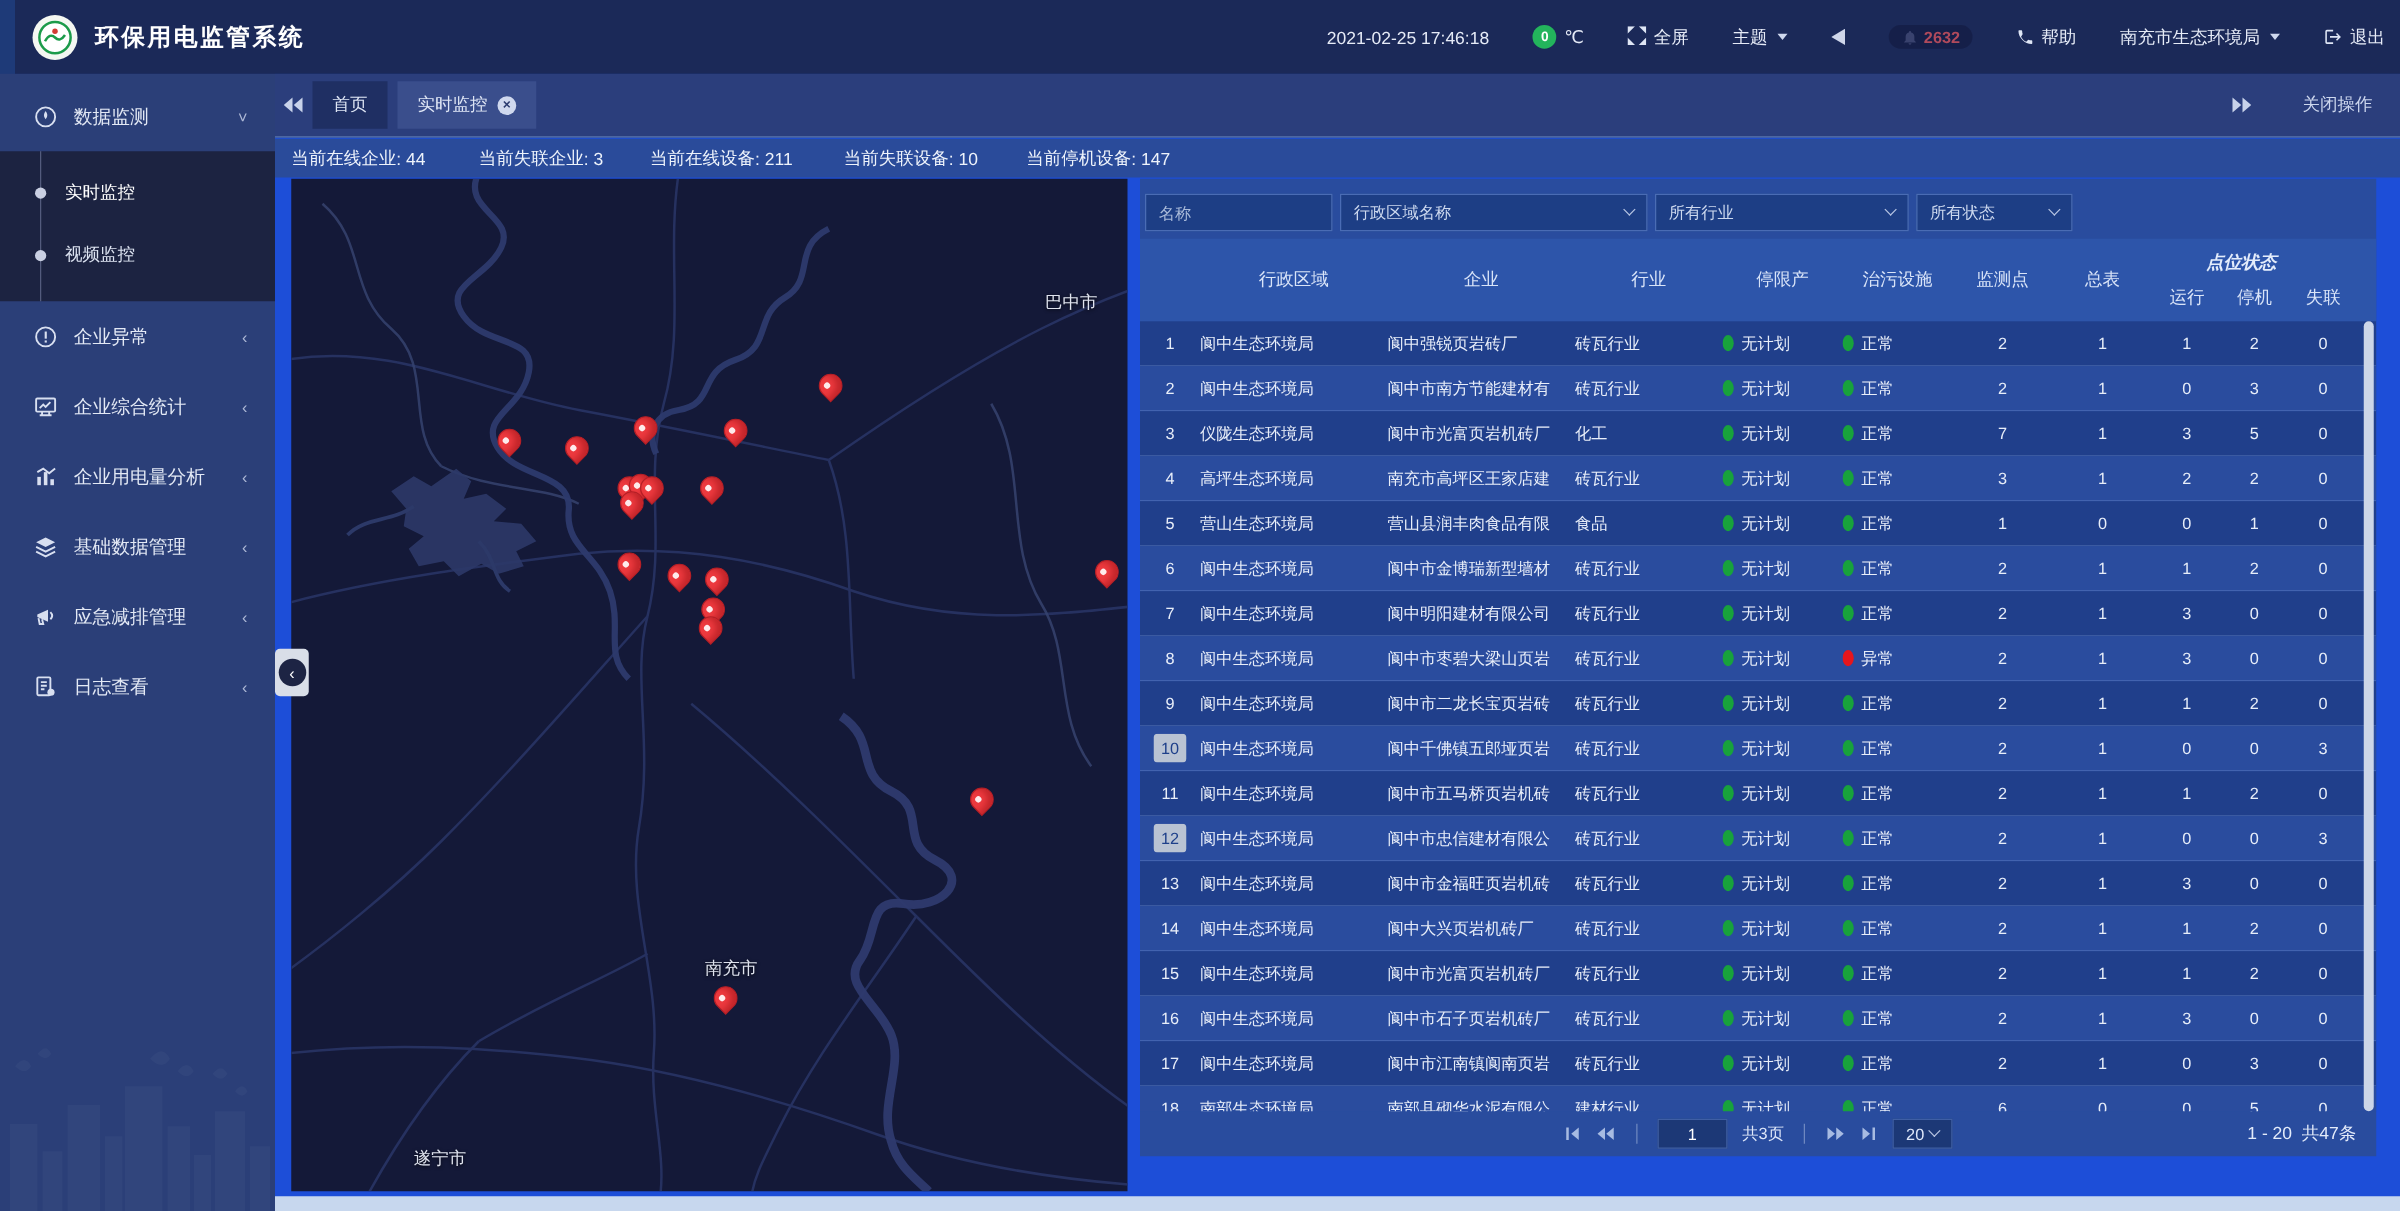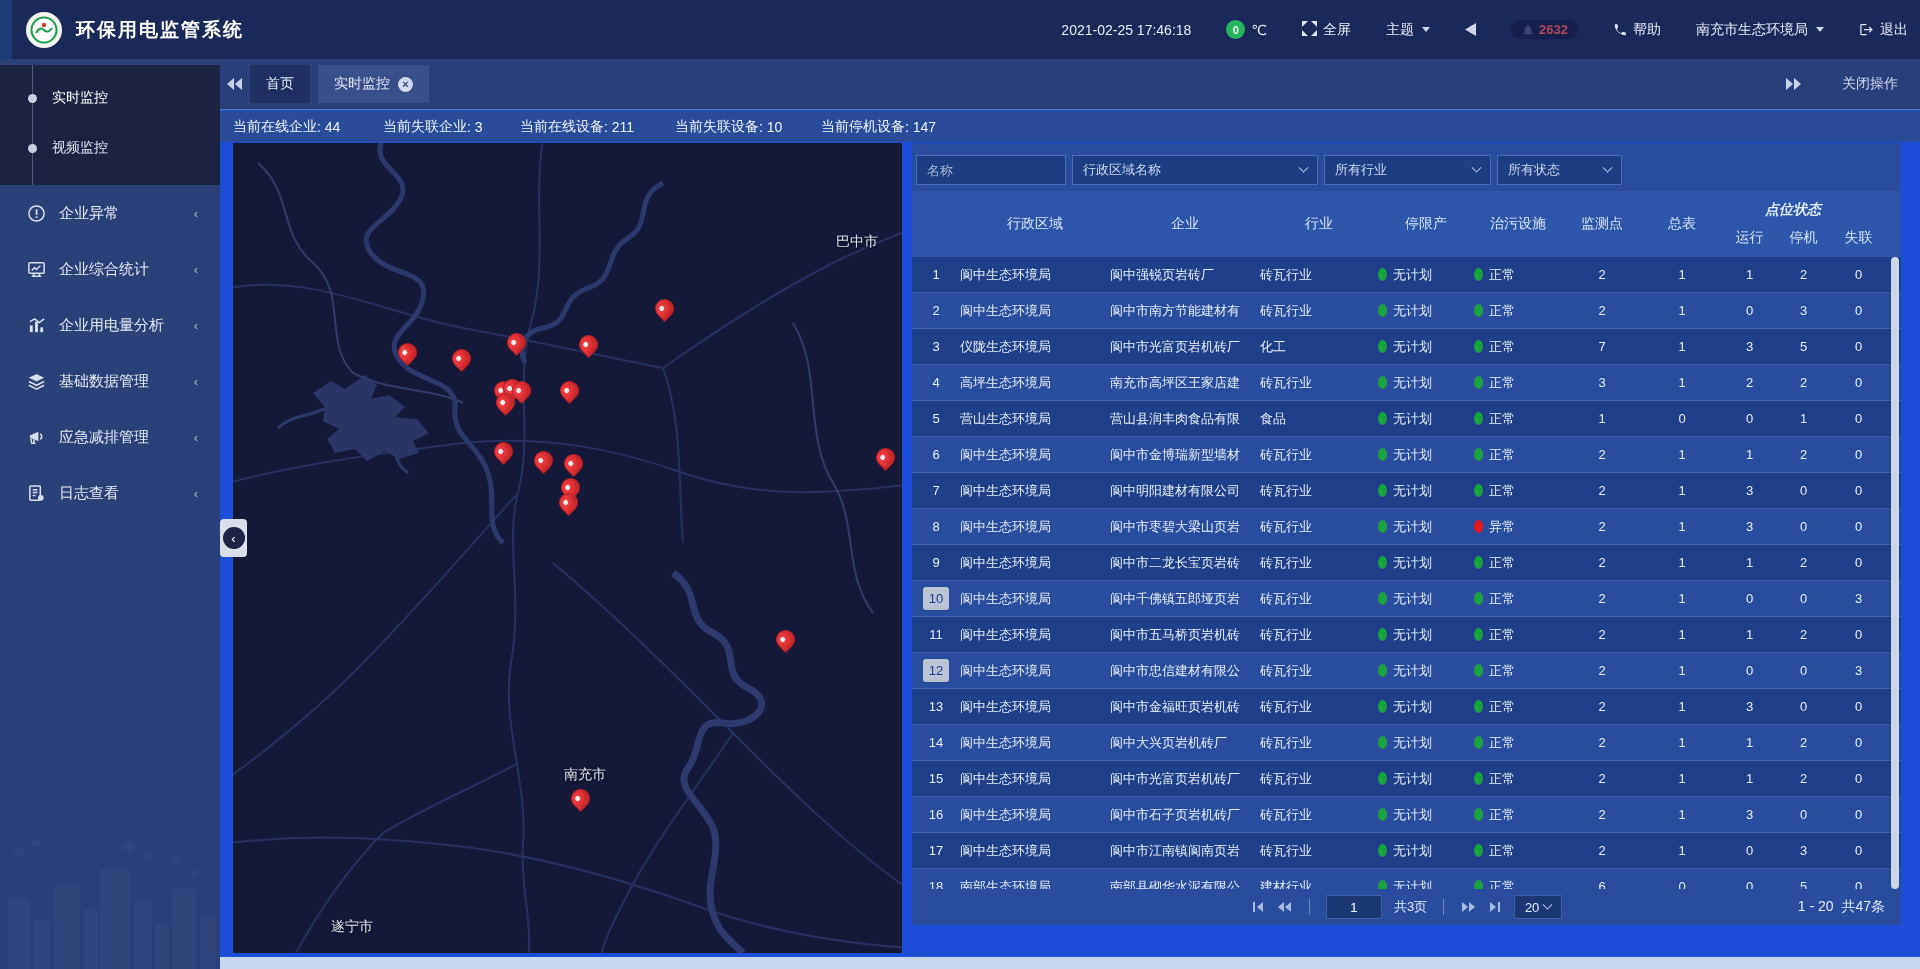--- a/index.html
+++ b/index.html
@@ -178,20 +178,30 @@
         <path d="M17 7l-1.4 1.4 2.6 2.6H8v2h10.2l-2.6 2.6L17 17l5-5zM4 5h8V3H4a2 2 0 0 0-2 2v14a2 2 0 0 0 2 2h8v-2H4V5z"></path>
       </svg>
       <span>退出</span>
     </div>
   </div>
 </div>
 
 <div class="sidebar">
   <div class="side-pad"></div>
   <div id="sidebar-menu">
+      <div class="menu-group">
+        <span class="menu-icon">
+          <svg width="19" height="19" viewBox="0 0 20 20">
+            <circle cx="10" cy="10" r="8" stroke="#d8dff0" stroke-width="1.6" fill="none"></circle>
+            <path d="M10,5 q3,4 0,7 q-3,-3 0,-7 z" fill="#d8dff0"></path>
+          </svg>
+        </span>
+        <span>数据监测</span>
+        <span class="chev">˅</span>
+      </div>
       <div class="submenu">
         <div class="rail"></div>
         <div class="submenu-item active">
           <span class="dot"></span>
           <span>实时监控</span>
         </div>
         <div class="submenu-item">
           <span class="dot"></span>
           <span>视频监控</span>
         </div>
@@ -396,21 +406,21 @@
     <div class="circ">‹</div>
   </div>
 
   <div class="panel">
     <div class="filters">
       <input class="f-input" placeholder="名称" style="">
       <div class="combo" style="width:246px">
         <span class="cv">行政区域名称</span>
         <span class="chevdn"></span>
       </div>
-      <div class="combo" style="width:167px">
+      <div class="combo" style="width:203px">
         <span class="cv">所有行业</span>
         <span class="chevdn"></span>
       </div>
       <div class="combo" style="width:125px">
         <span class="cv">所有状态</span>
         <span class="chevdn"></span>
       </div>
     </div>
 
     <div class="thead grid">

